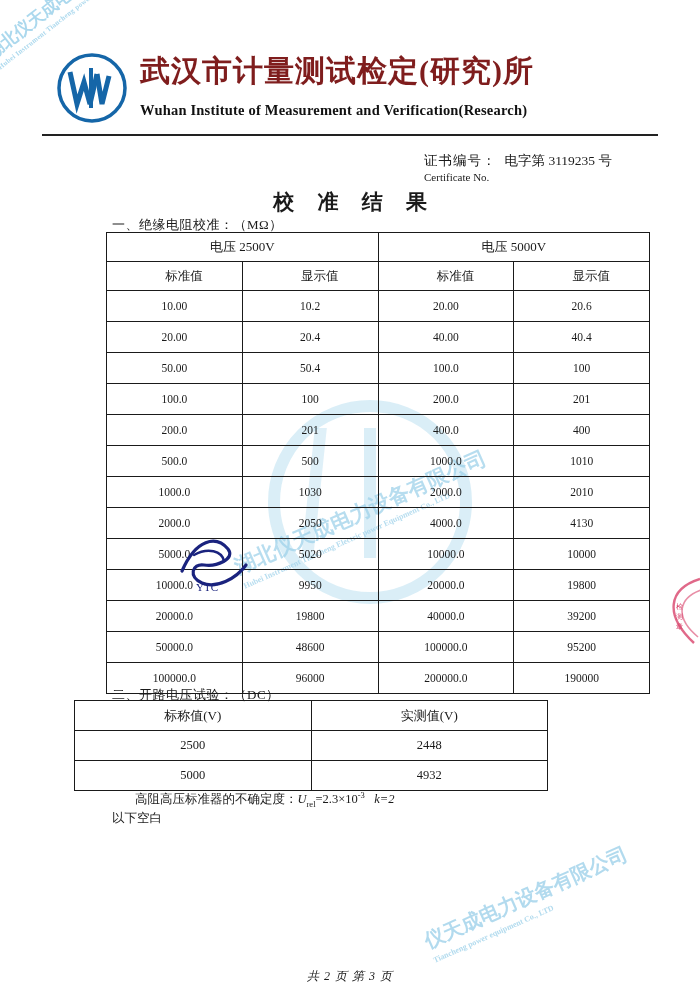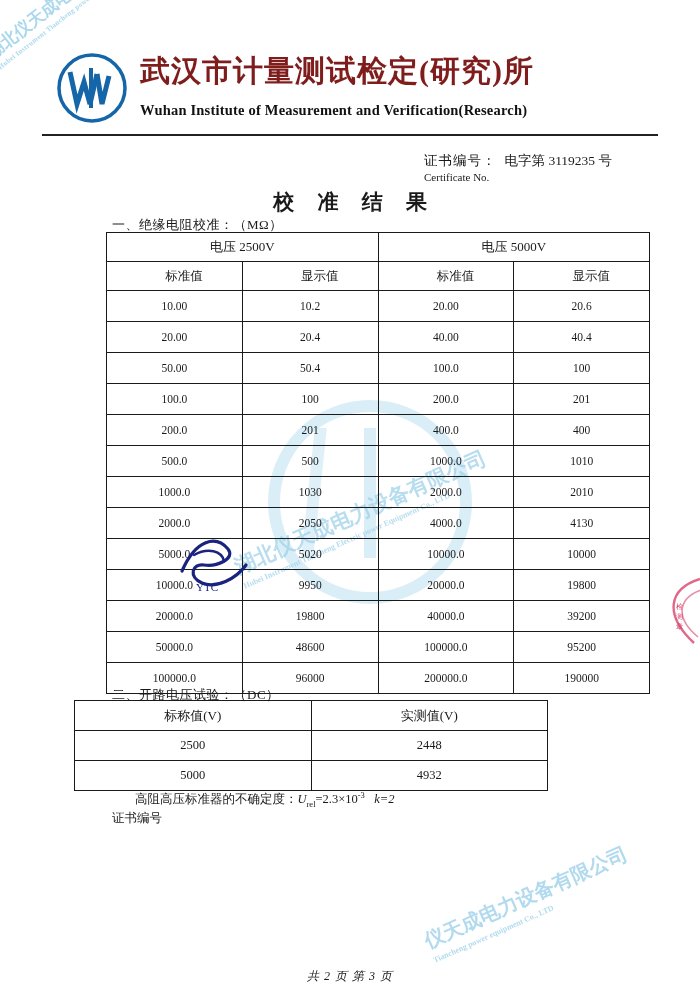--- a/index.html
+++ b/index.html
@@ -438,21 +438,21 @@
       <tr>
         <td>5000</td>
         <td>4932</td>
       </tr>
     </tbody>
   </table>
 
   <div class="note1">
     <span>高阻高压标准器的不确定度：</span><i>U</i><span class="sub">rel</span><span>=2.3×10</span><span class="sup">-3</span>&nbsp;&nbsp;&nbsp;<i>k=2</i>
   </div>
-  <div class="note2">证书编号</div>
+  <div class="note2">以下空白</div>
 
   <div class="stamp-sig">
     <svg width="92" height="72" viewBox="0 0 92 72">
       <path d="M6 46 C20 14, 40 10, 52 24 C60 34, 40 42, 28 40 C16 38, 12 52, 26 58 C40 64, 60 54, 70 40" fill="none" stroke="#1a237e" stroke-width="3.2" stroke-linecap="round"></path>
       <path d="M18 30 C32 22, 46 26, 48 36" fill="none" stroke="#1a237e" stroke-width="2.4" stroke-linecap="round"></path>
       <text x="20" y="66" font-size="11" font-family="Liberation Serif, serif" fill="#1a237e">YTC</text>
     </svg>
   </div>
 
   <div class="stamp-right">

